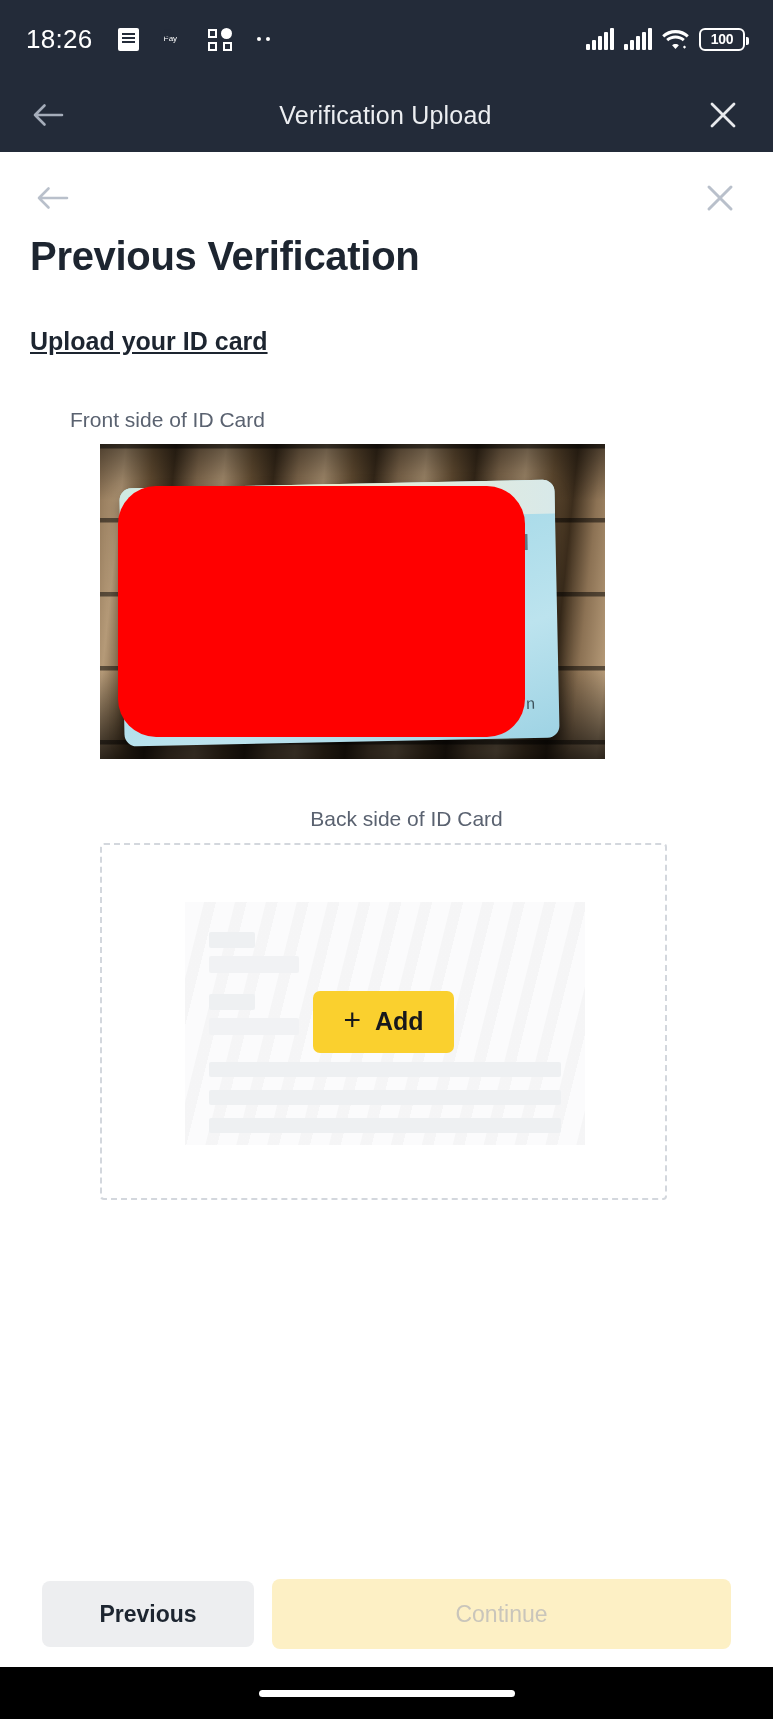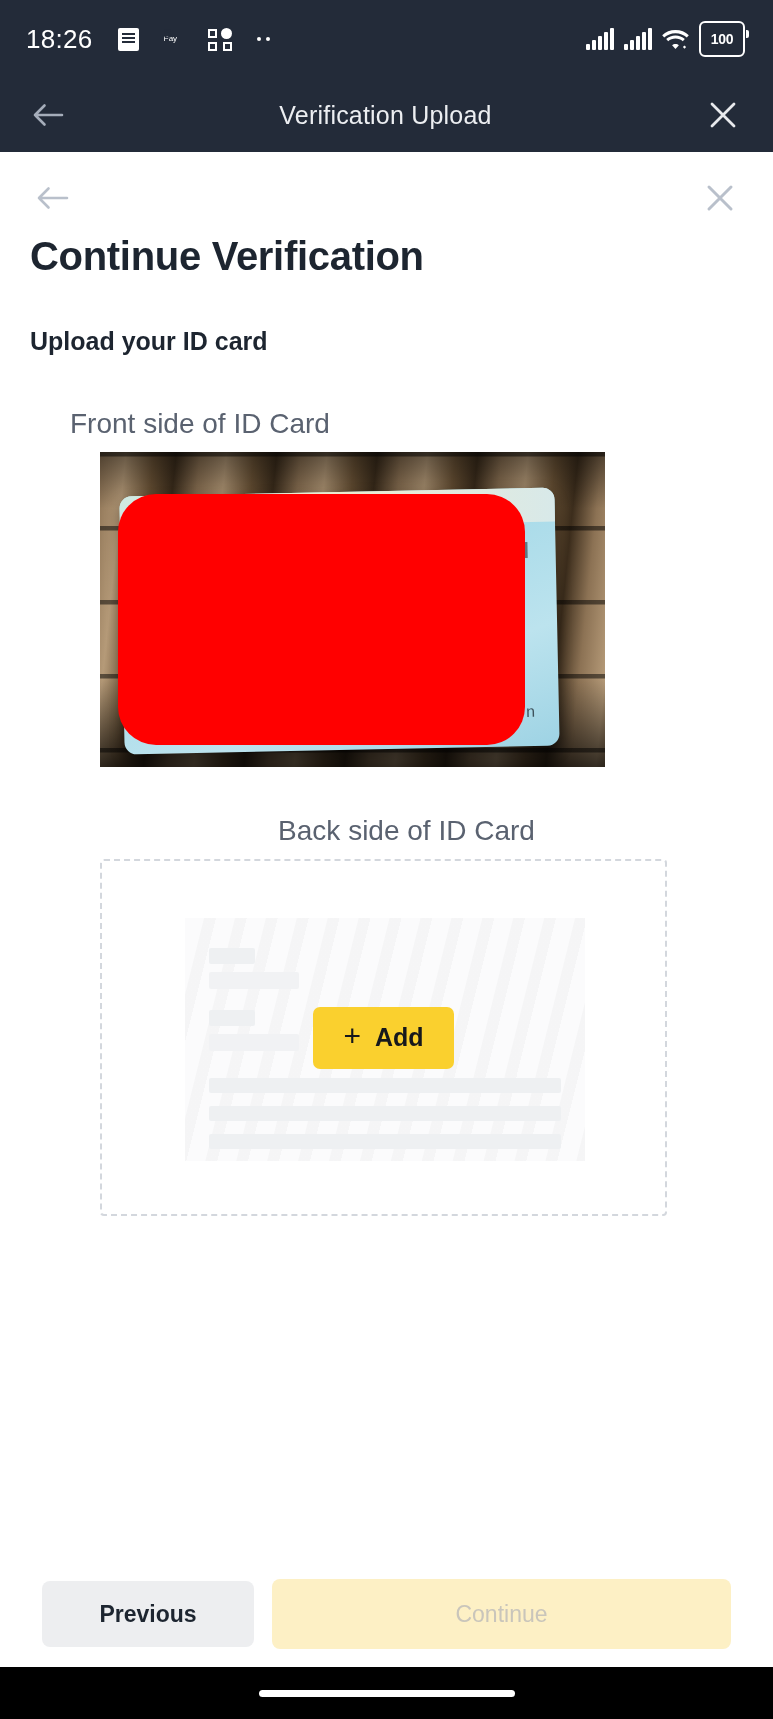--- a/index.html
+++ b/index.html
@@ -42,43 +42,43 @@
 
   .bars { display: flex; align-items: flex-end; gap: 2px; height: 22px; }
   .bars span { width: 4px; background: #fff; border-radius: 1px; }
   .bars span:nth-child(1) { height: 6px; }
   .bars span:nth-child(2) { height: 10px; }
   .bars span:nth-child(3) { height: 14px; }
   .bars span:nth-child(4) { height: 18px; }
   .bars span:nth-child(5) { height: 22px; }
 
   .wifi-ico { width: 27px; height: 22px; position: relative; }
-  .batt { width: 46px; height: 36px; border: 2.5px solid #fff; border-radius: 6px; position: relative; display: flex; align-items: center; justify-content: center; }
+  .batt { width: 46px; height: 23px; border: 2.5px solid #fff; border-radius: 6px; position: relative; display: flex; align-items: center; justify-content: center; }
   .batt::after { content: ""; position: absolute; right: -6px; top: 7px; width: 3px; height: 8px; background: #fff; border-radius: 0 2px 2px 0; }
   .batt-txt { font-size: 14px; font-weight: 700; color: #fff; line-height: 1; letter-spacing: -.3px; }
 
   
   .appbar {
     height: 74px; flex: 0 0 74px; background: #232b39;
     display: flex; align-items: center; justify-content: space-between;
     padding: 0 28px 0 26px;
   }
   .appbar-title { font-size: 25px; color: #eceef1; font-weight: 400; letter-spacing: .2px; }
   .ab-btn { width: 44px; height: 44px; display: flex; align-items: center; justify-content: center; cursor: pointer; }
 
   
   .content { flex: 1 1 auto; background: #fff; padding: 0 30px; position: relative; overflow: hidden; }
 
   .page-nav { display: flex; align-items: center; justify-content: space-between; padding-top: 20px; height: 72px; }
   .nav-btn { width: 46px; height: 46px; display: flex; align-items: center; justify-content: center; cursor: pointer; }
 
   .page-title { font-size: 40px; font-weight: 700; color: #1d2530; letter-spacing: -.3px; margin-top: 10px; }
-  .section-title { font-size: 25px; font-weight: 700; color: #1d2530; margin-top: 48px; }
-
-  .field-label { font-size: 28px; color: #5a6270; margin: 52px 0 12px 40px; }
+  .section-title { font-size: 25px; font-weight: 700; color: #1d2530; margin-top: 48px; text-decoration: underline; }
+
+  .field-label { font-size: 21px; color: #5a6270; margin: 52px 0 12px 40px; }
   .field-label.back { margin-top: 48px; text-align: center; }
 
   
   .photo-wrap {
     width: 505px; height: 315px; margin-left: 70px; position: relative; overflow: hidden; background: #2a2119;
   }
   .photo-bg { position: absolute; inset: 0; background:
       linear-gradient(180deg, rgba(0,0,0,.45) 0%, rgba(0,0,0,0) 18%, rgba(0,0,0,0) 72%, rgba(0,0,0,.72) 100%),
       repeating-linear-gradient(96deg, #8c7254 0px, #b59a78 26px, #6b5336 54px, #3c2d1c 76px, #8c7254 100px),
       repeating-linear-gradient(6deg, rgba(255,255,255,.10) 0px, rgba(0,0,0,.26) 38px, rgba(255,255,255,.06) 74px);
@@ -234,21 +234,21 @@
           <path d="M12.5 3.5 L3 13 L12.5 22.5 M3 13 H31" stroke="#b9c0cb" stroke-width="2.6" fill="none" stroke-linecap="round" stroke-linejoin="round"></path>
         </svg>
       </div>
       <div class="nav-btn">
         <svg width="32" height="32" viewBox="0 0 32 32">
           <path d="M5 5 L27 27 M27 5 L5 27" stroke="#b9c0cb" stroke-width="3" stroke-linecap="round"></path>
         </svg>
       </div>
     </div>
 
-    <h1 class="page-title">Continue Verification</h1>
+    <h1 class="page-title">Previous Verification</h1>
     <h2 class="section-title">Upload your ID card</h2>
 
     <div class="field-label">Front side of ID Card</div>
     <div class="photo-wrap">
       <div class="photo-bg"></div>
       <div class="id-card">
         <div class="id-sq"></div>
         <div class="id-glyph">n</div>
       </div>
       <div class="redaction"></div>

